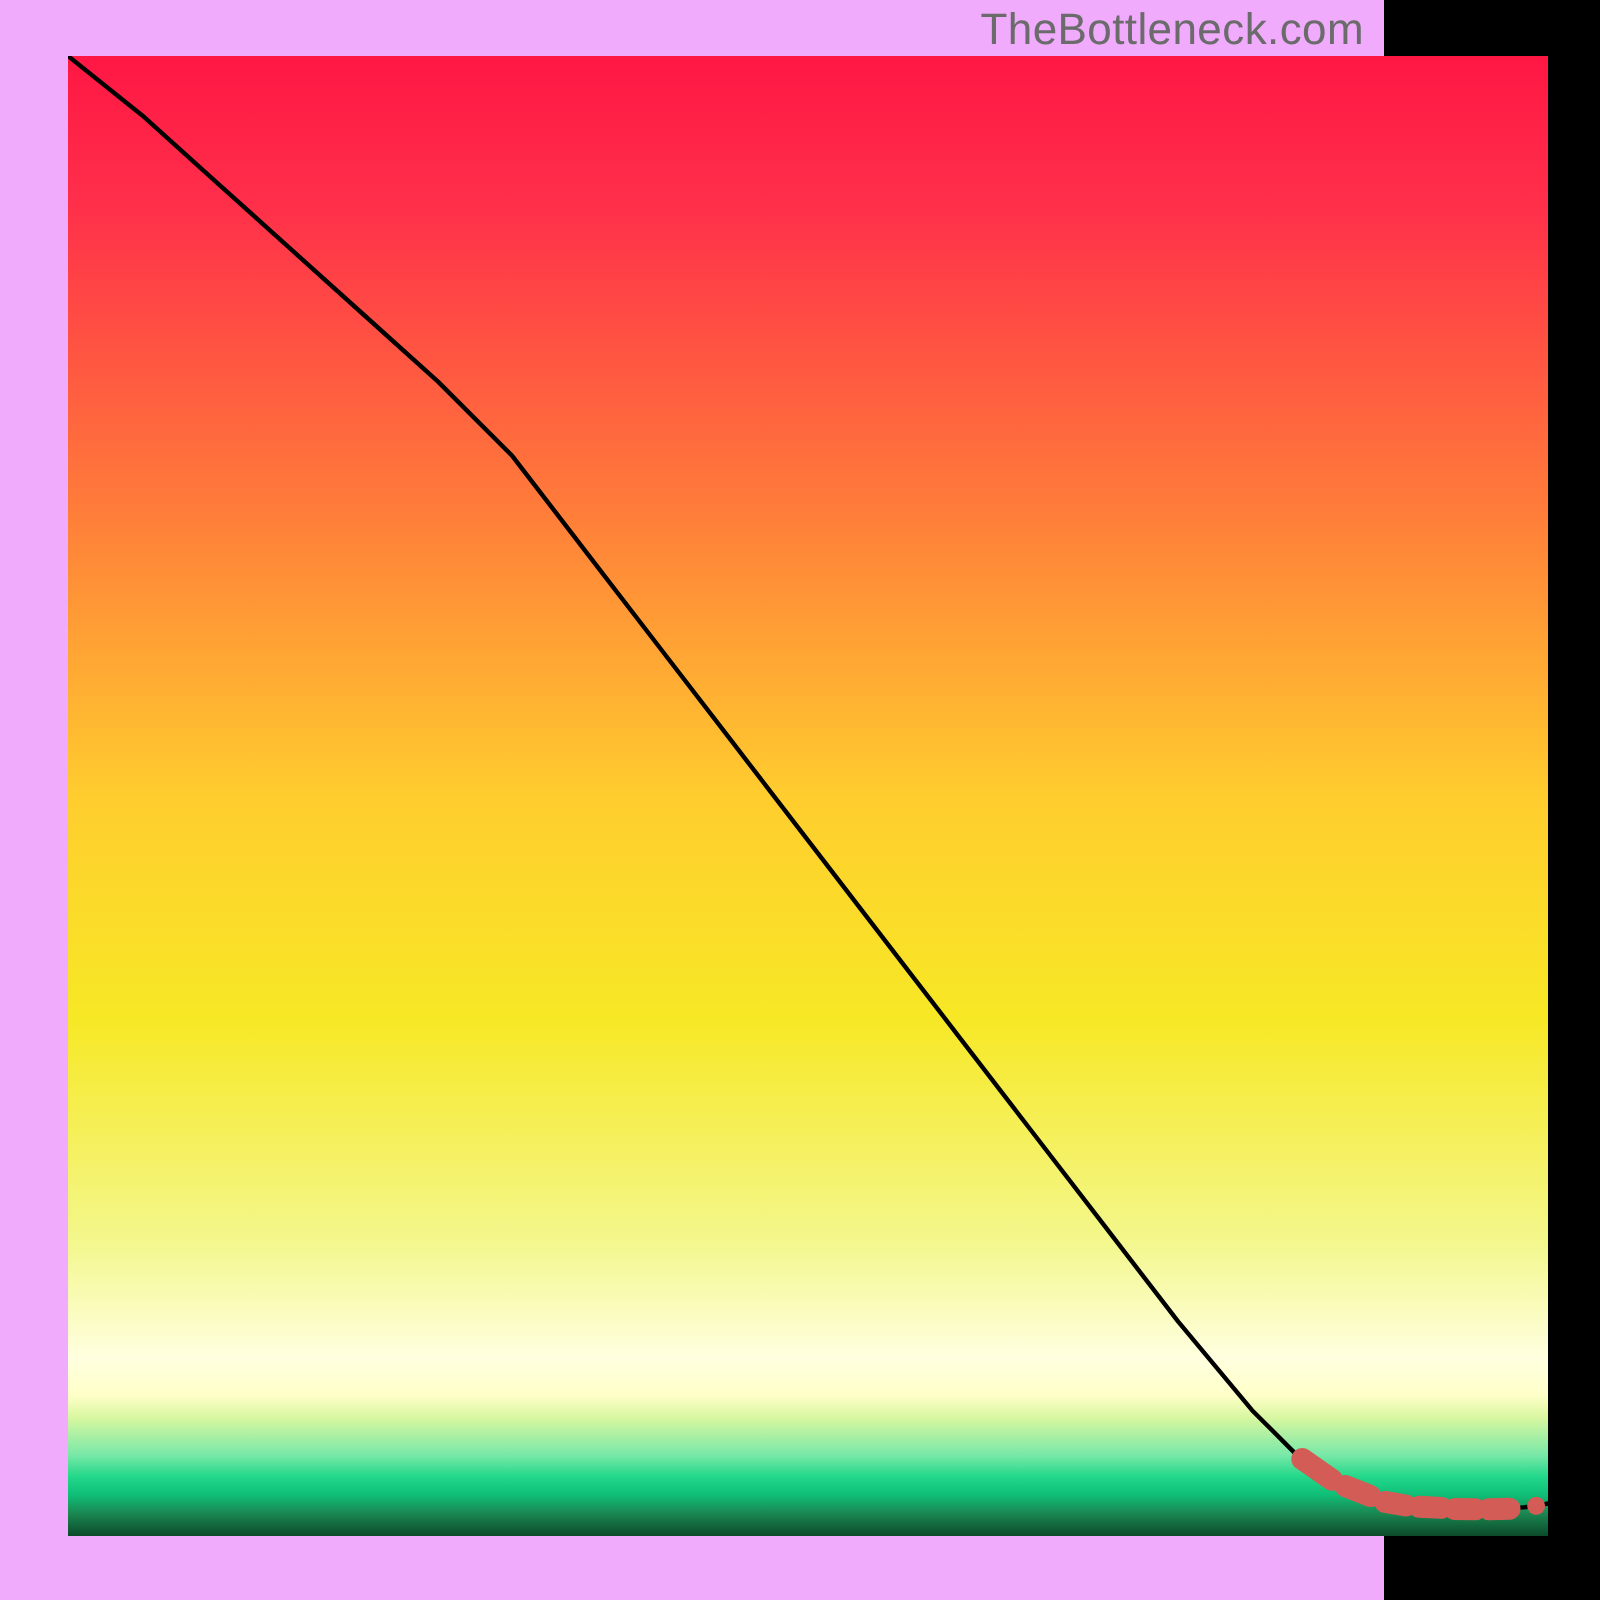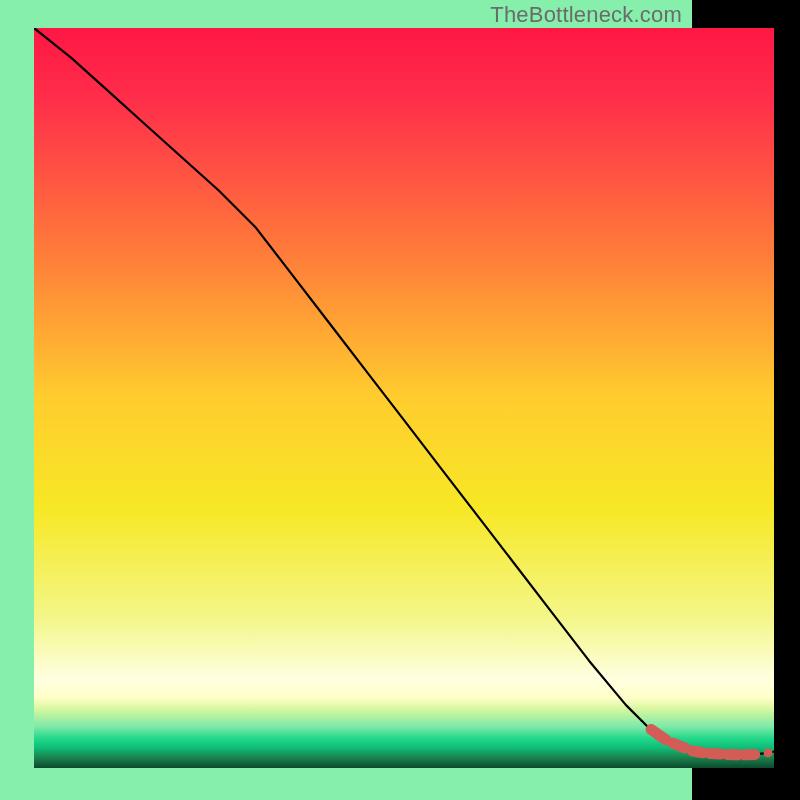--- a/index.html
+++ b/index.html
@@ -7,21 +7,21 @@
     padding: 0;
     width: 800px;
     height: 800px;
     background: #000;
     overflow: hidden;
   }
   .outer {
     position: relative;
     width: 692px;
     height: 800px;
-    background: #86efac;
+    background: #f0abfc;
   }
   .watermark {
     position: absolute;
     top: 2px;
     right: 10px;
     font-family: Arial, Helvetica, sans-serif;
     font-size: 22px;
     color: #6b6b6b;
     font-weight: 500;
     letter-spacing: 0.2px;

